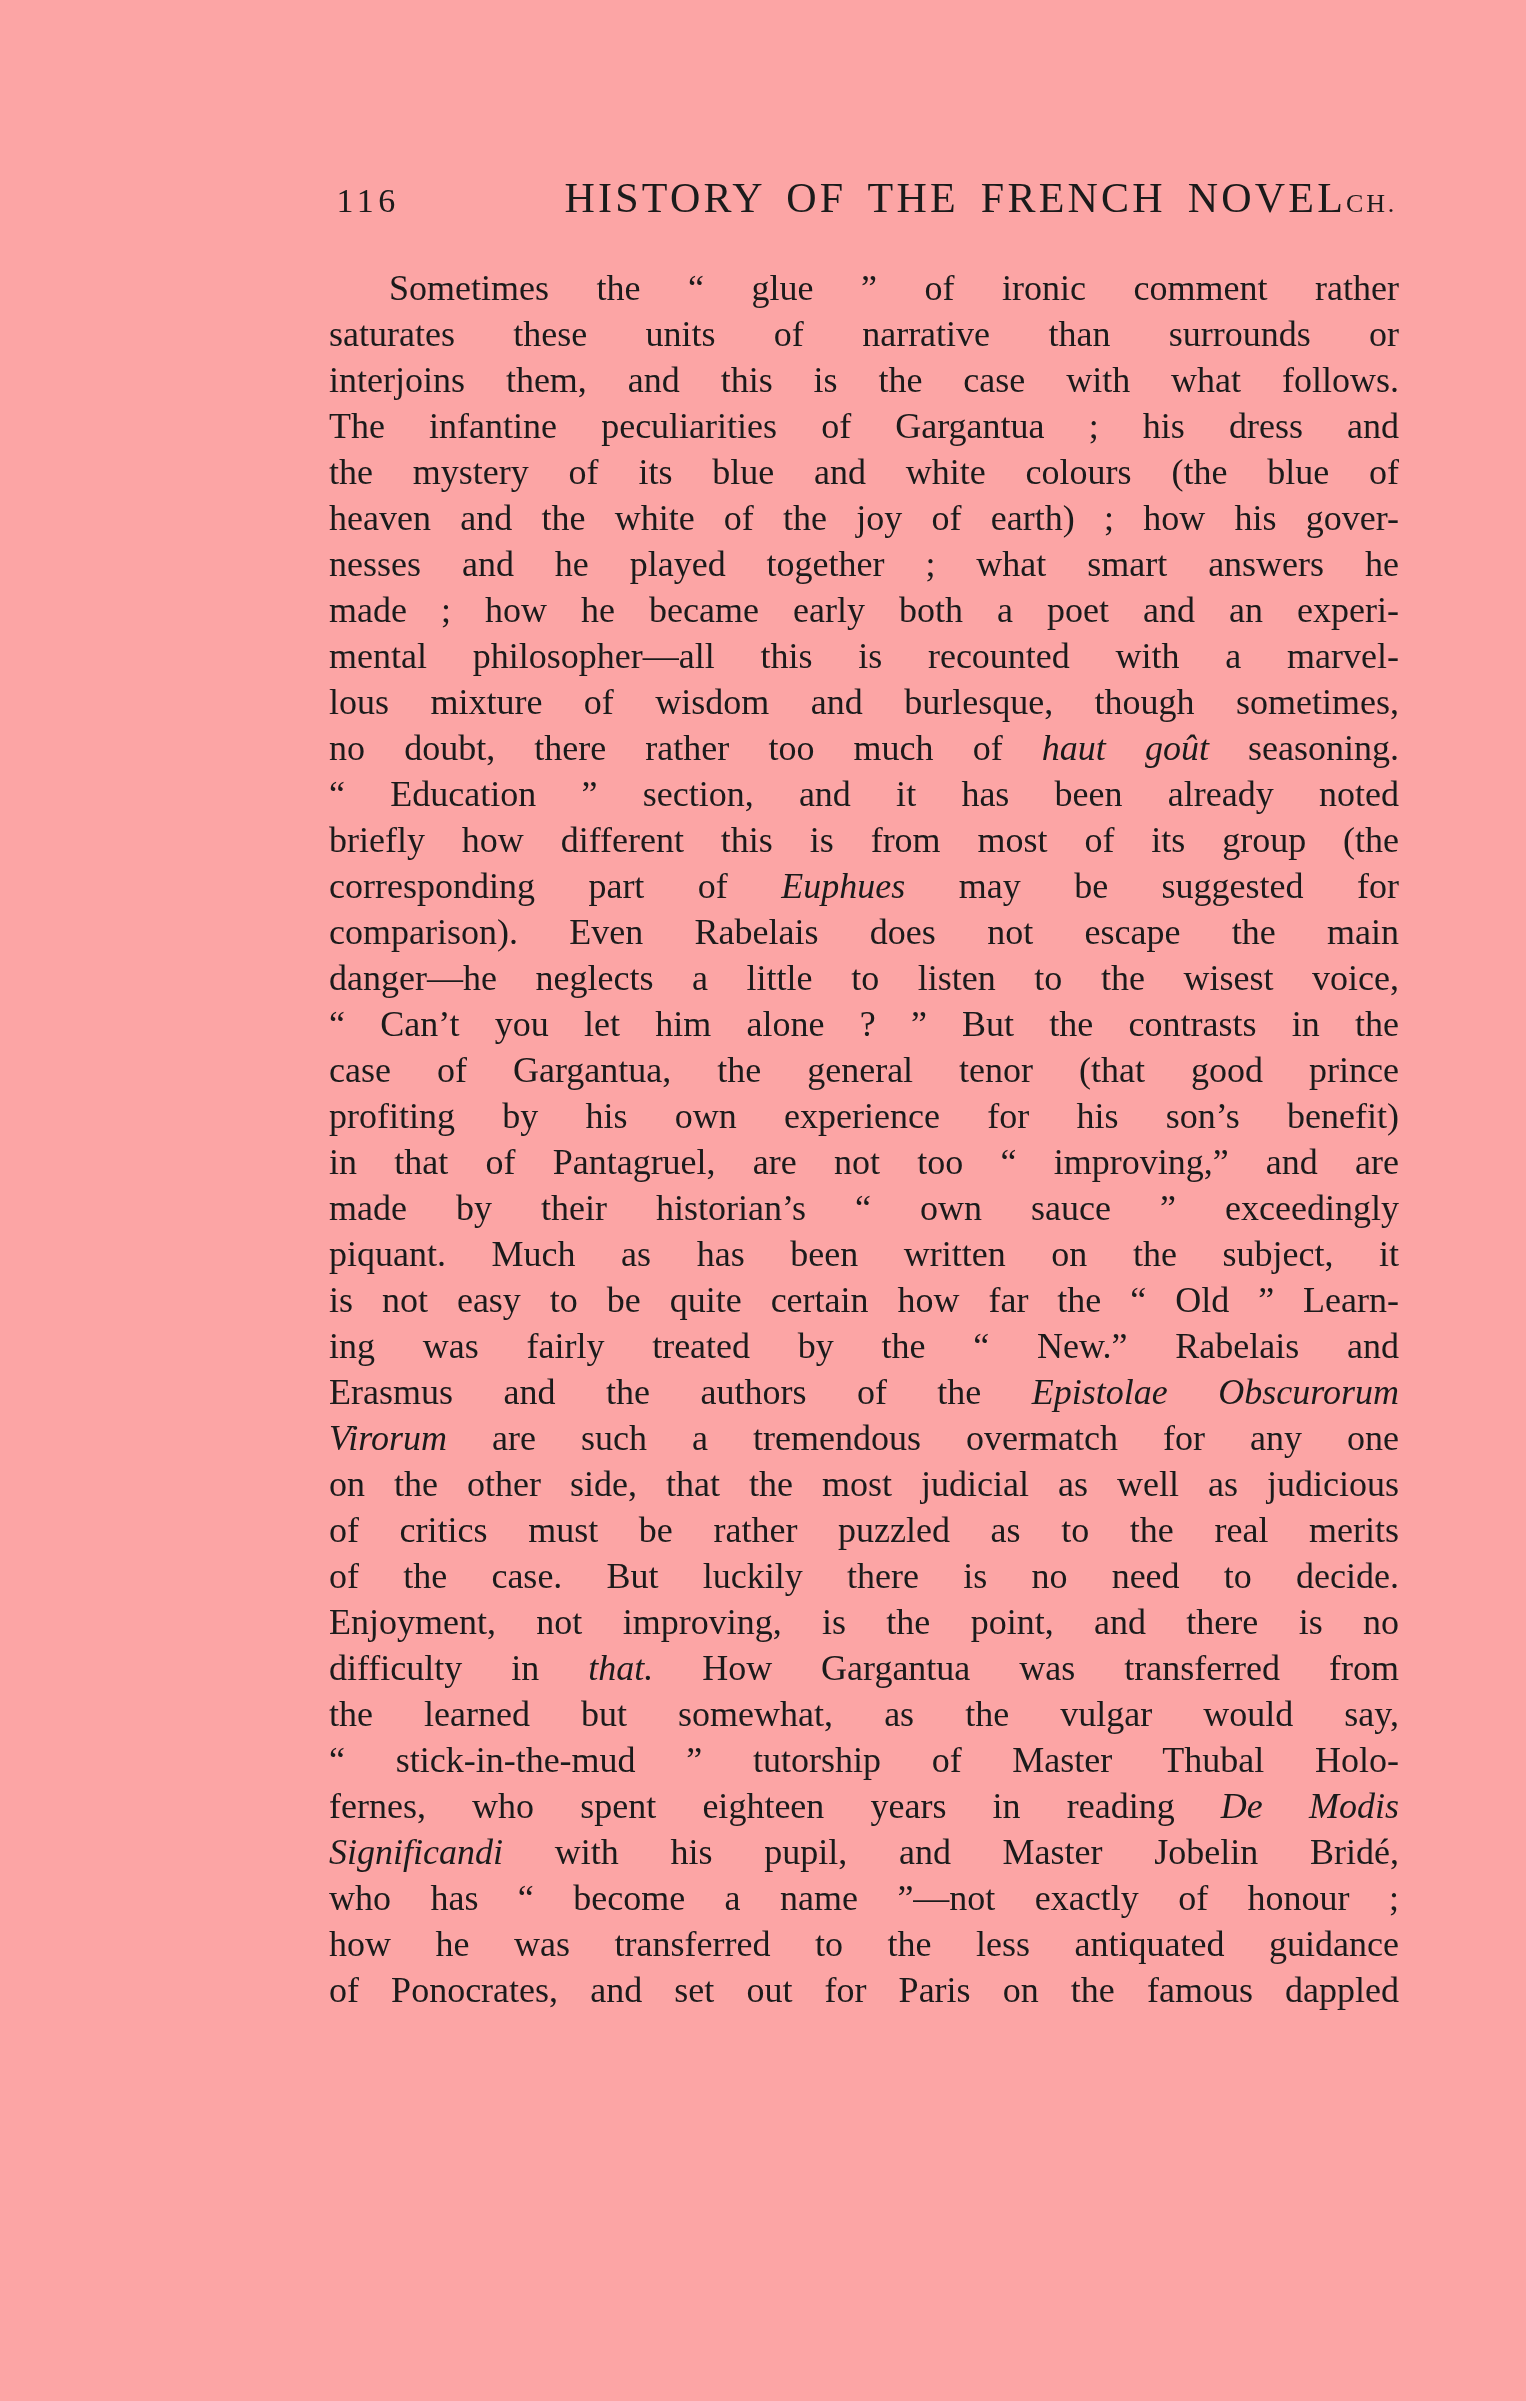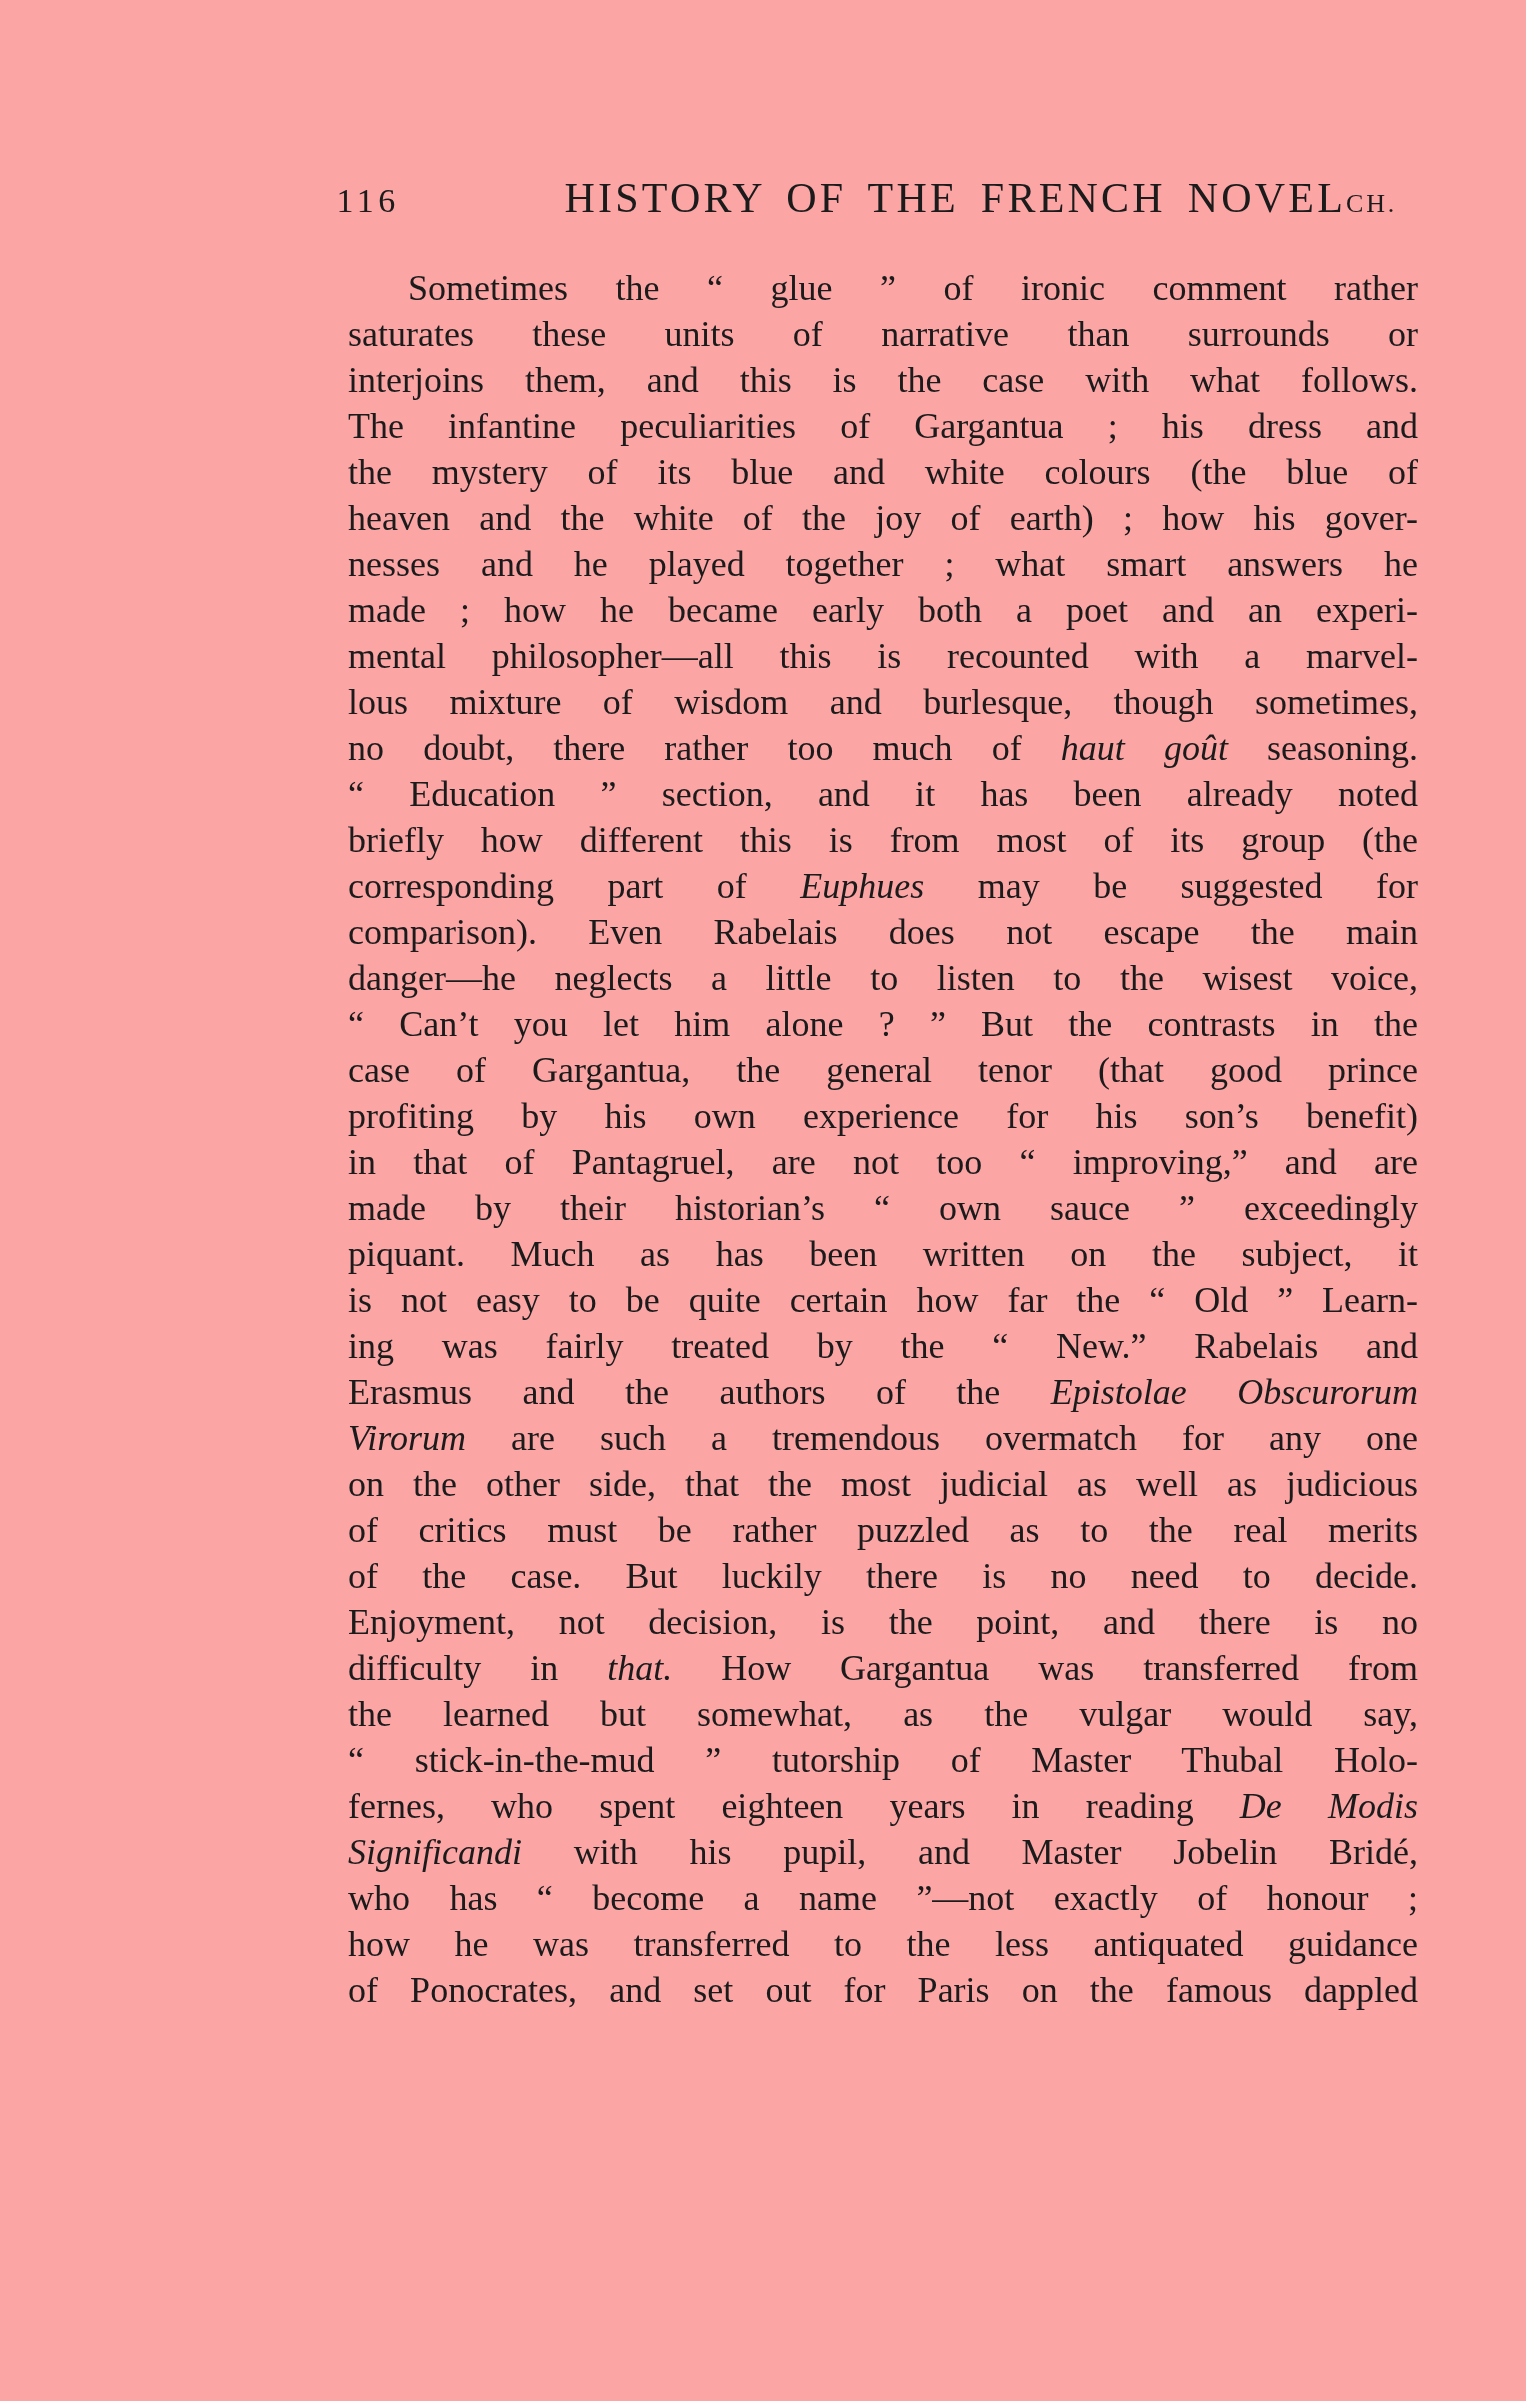--- a/index.html
+++ b/index.html
@@ -42,21 +42,21 @@
   }
   .chapter-marker {
     font-size: 26px;
     letter-spacing: 2.8px;
     margin-right: 1.9px;
   }
   
   .text-block {
     position: absolute;
     top: 265px;
-    left: 348px;
+    left: 329px;
     width: 1070px;
   }
   .line {
     font-size: 36px;
     line-height: 46px;
     height: 46px;
     text-align: justify;
     text-align-last: justify;
     -moz-text-align-last: justify;
     white-space: normal;
@@ -104,21 +104,21 @@
       <div class="line"><span>in that of Pantagruel, are not too “ improving,” and are</span></div>
       <div class="line"><span>made by their historian’s “ own sauce ” exceedingly</span></div>
       <div class="line"><span>piquant. Much as has been written on the subject, it</span></div>
       <div class="line"><span>is not easy to be quite certain how far the “ Old ” Learn-</span></div>
       <div class="line"><span>ing was fairly treated by the “ New.” Rabelais and</span></div>
       <div class="line"><span>Erasmus and the authors of the </span><span class="it">Epistolae Obscurorum</span></div>
       <div class="line"><span class="it">Virorum</span><span> are such a tremendous overmatch for any one</span></div>
       <div class="line"><span>on the other side, that the most judicial as well as judicious</span></div>
       <div class="line"><span>of critics must be rather puzzled as to the real merits</span></div>
       <div class="line"><span>of the case. But luckily there is no need to decide.</span></div>
-      <div class="line"><span>Enjoyment, not decision, is the point, and there is no</span></div>
+      <div class="line"><span>Enjoyment, not improving, is the point, and there is no</span></div>
       <div class="line"><span>difficulty in </span><span class="it">that.</span><span> How Gargantua was transferred from</span></div>
       <div class="line"><span>the learned but somewhat, as the vulgar would say,</span></div>
       <div class="line"><span>“ stick-in-the-mud ” tutorship of Master Thubal Holo-</span></div>
       <div class="line"><span>fernes, who spent eighteen years in reading </span><span class="it">De Modis</span></div>
       <div class="line"><span class="it">Significandi</span><span> with his pupil, and Master Jobelin Bridé,</span></div>
       <div class="line"><span>who has “ become a name ”—not exactly of honour ;</span></div>
       <div class="line"><span>how he was transferred to the less antiquated guidance</span></div>
       <div class="line"><span>of Ponocrates, and set out for Paris on the famous dappled</span></div>
     </div>
 

